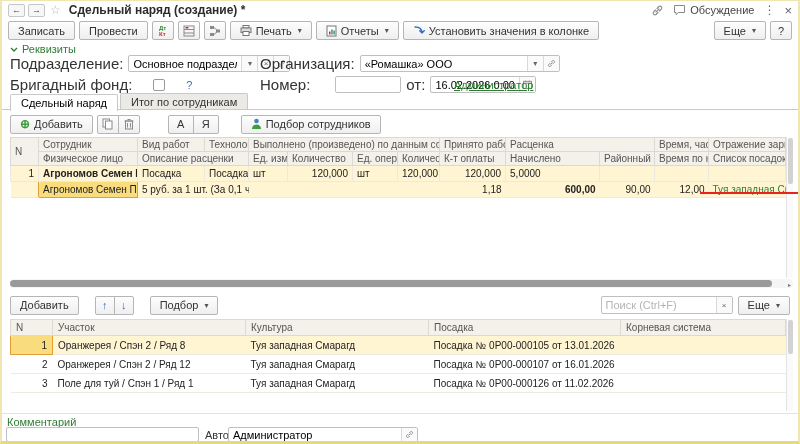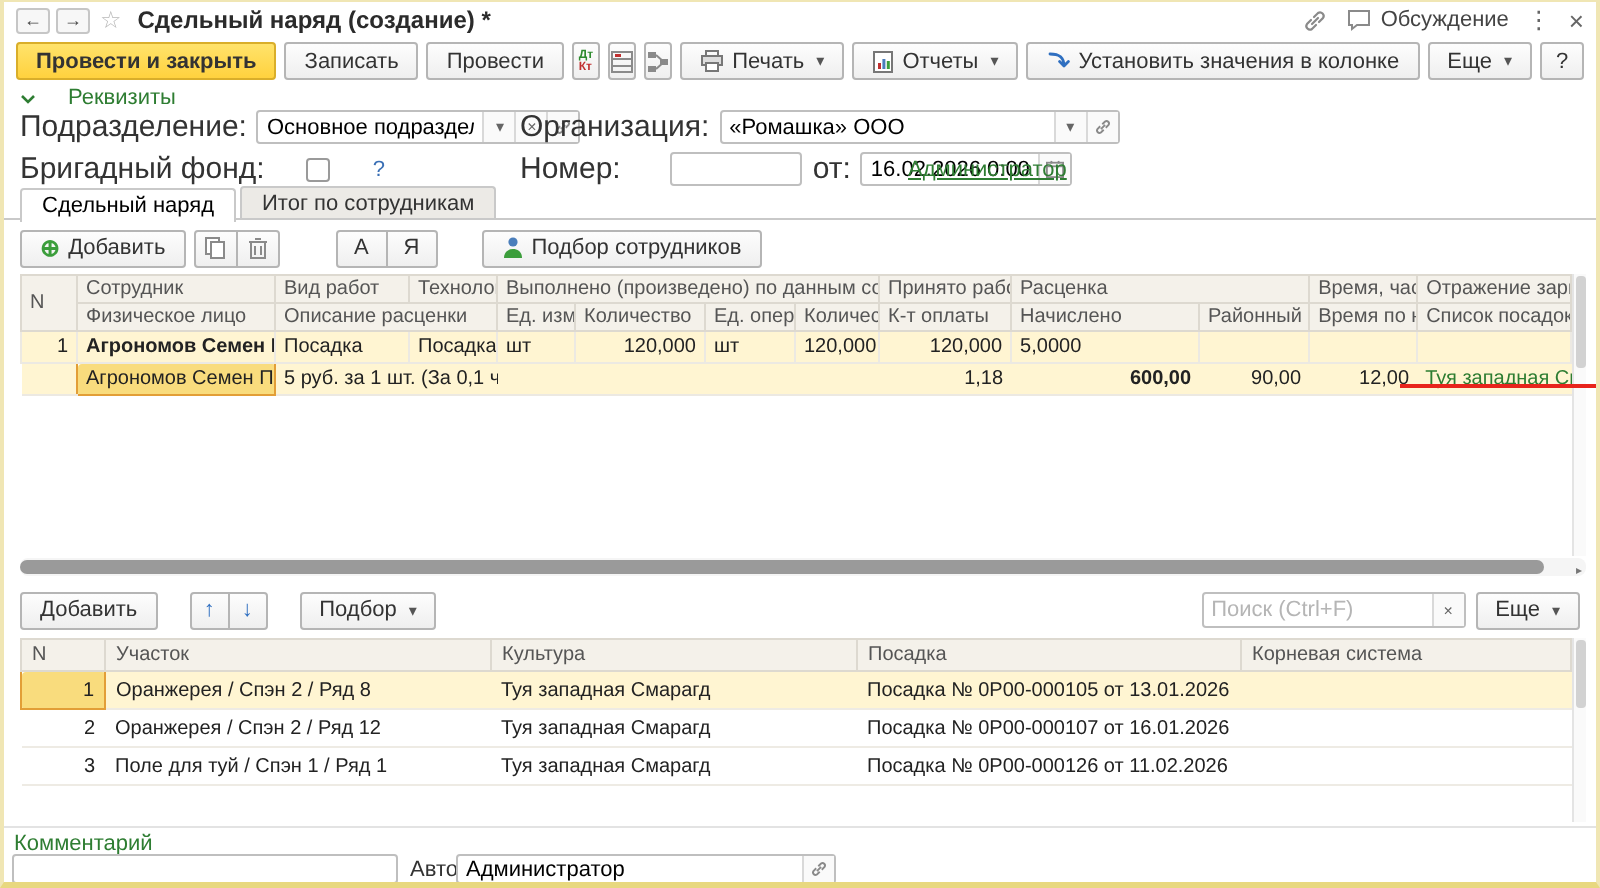--- a/index.html
+++ b/index.html
@@ -25,21 +25,21 @@
          border:1px solid #b5b5b5; border-radius:2px; display:inline-flex; align-items:center; gap:4px; cursor:pointer; white-space:nowrap; }
   .btn-primary { background:linear-gradient(#ffe36b,#ffd23e); border-color:#d9ae2a; font-weight:bold; }
   .btn-ico { width:22px; padding:0; justify-content:center; }
   .caret { font-size:8px; color:#555; margin-left:2px; }
   .cmdbar-right { margin-left:auto; display:flex; gap:4px; }
   .dtkt { font-size:6px; line-height:6px; font-weight:bold; text-align:left; }
   .dtkt .dt { color:#2e8b2e; } .dtkt .kt { color:#c03030; }
 
   
   .reqs { position:absolute; top:42px; left:0; right:0; height:50px; }
-  .section-hdr { position:absolute; top:0; left:8px; display:flex; align-items:center; gap:16px;
+  .section-hdr { position:absolute; top:0; left:8px; display:flex; align-items:center; gap:4px;
                  color:#2e7d32; font-size:11px; cursor:pointer; }
   .lbl { font-size:15px; color:#333; white-space:nowrap; }
   .field { display:flex; align-items:stretch; height:17px; border:1px solid #bfbfbf; border-radius:2px; background:#fff; }
   .field input { border:none; outline:none; flex:1; font-size:11px; padding:0 4px; min-width:0; background:transparent; }
   .fbtn { width:16px; display:flex; align-items:center; justify-content:center; font-size:8px; color:#666;
           border-left:1px solid #d9d9d9; background:#fafafa; cursor:pointer; }
   .row-dep   { position:absolute; top:12px; left:8px;  display:flex; align-items:center; gap:5px; }
   .row-org   { position:absolute; top:12px; left:258px; display:flex; align-items:center; gap:5px; }
   .row-brig  { position:absolute; top:33px; left:8px;  display:flex; align-items:center; gap:21px; }
   .row-num   { position:absolute; top:33px; left:258px; display:flex; align-items:center; gap:5px; }
@@ -126,21 +126,20 @@
             <path d="M1.5 1.5 h10 v7 h-6 l-2.5 2 v-2 h-1.5 z" stroke="#8a8a8a" stroke-width="1" fill="none"></path>
           </svg>
         <span>Обсуждение</span>
       </span>
       <span class="dots">⋮</span>
       <span class="closex">×</span>
     </div>
   </div>
 
   <div class="cmdbar">
-    <div class="btn btn-primary">Провести и закрыть</div>
     <div class="btn">Записать</div>
     <div class="btn">Провести</div>
     <div class="btn btn-ico">
       <span class="dtkt"><span class="dt">Дт</span><br><span class="kt">Кт</span></span>
     </div>
     <div class="btn btn-ico">
       <svg width="12" height="12" viewBox="0 0 12 12">
           <rect x="1" y="1" width="10" height="10" fill="none" stroke="#8a8a8a"></rect>
           <line x1="1" y1="4.5" x2="11" y2="4.5" stroke="#8a8a8a"></line>
           <line x1="1" y1="8" x2="11" y2="8" stroke="#8a8a8a"></line>

